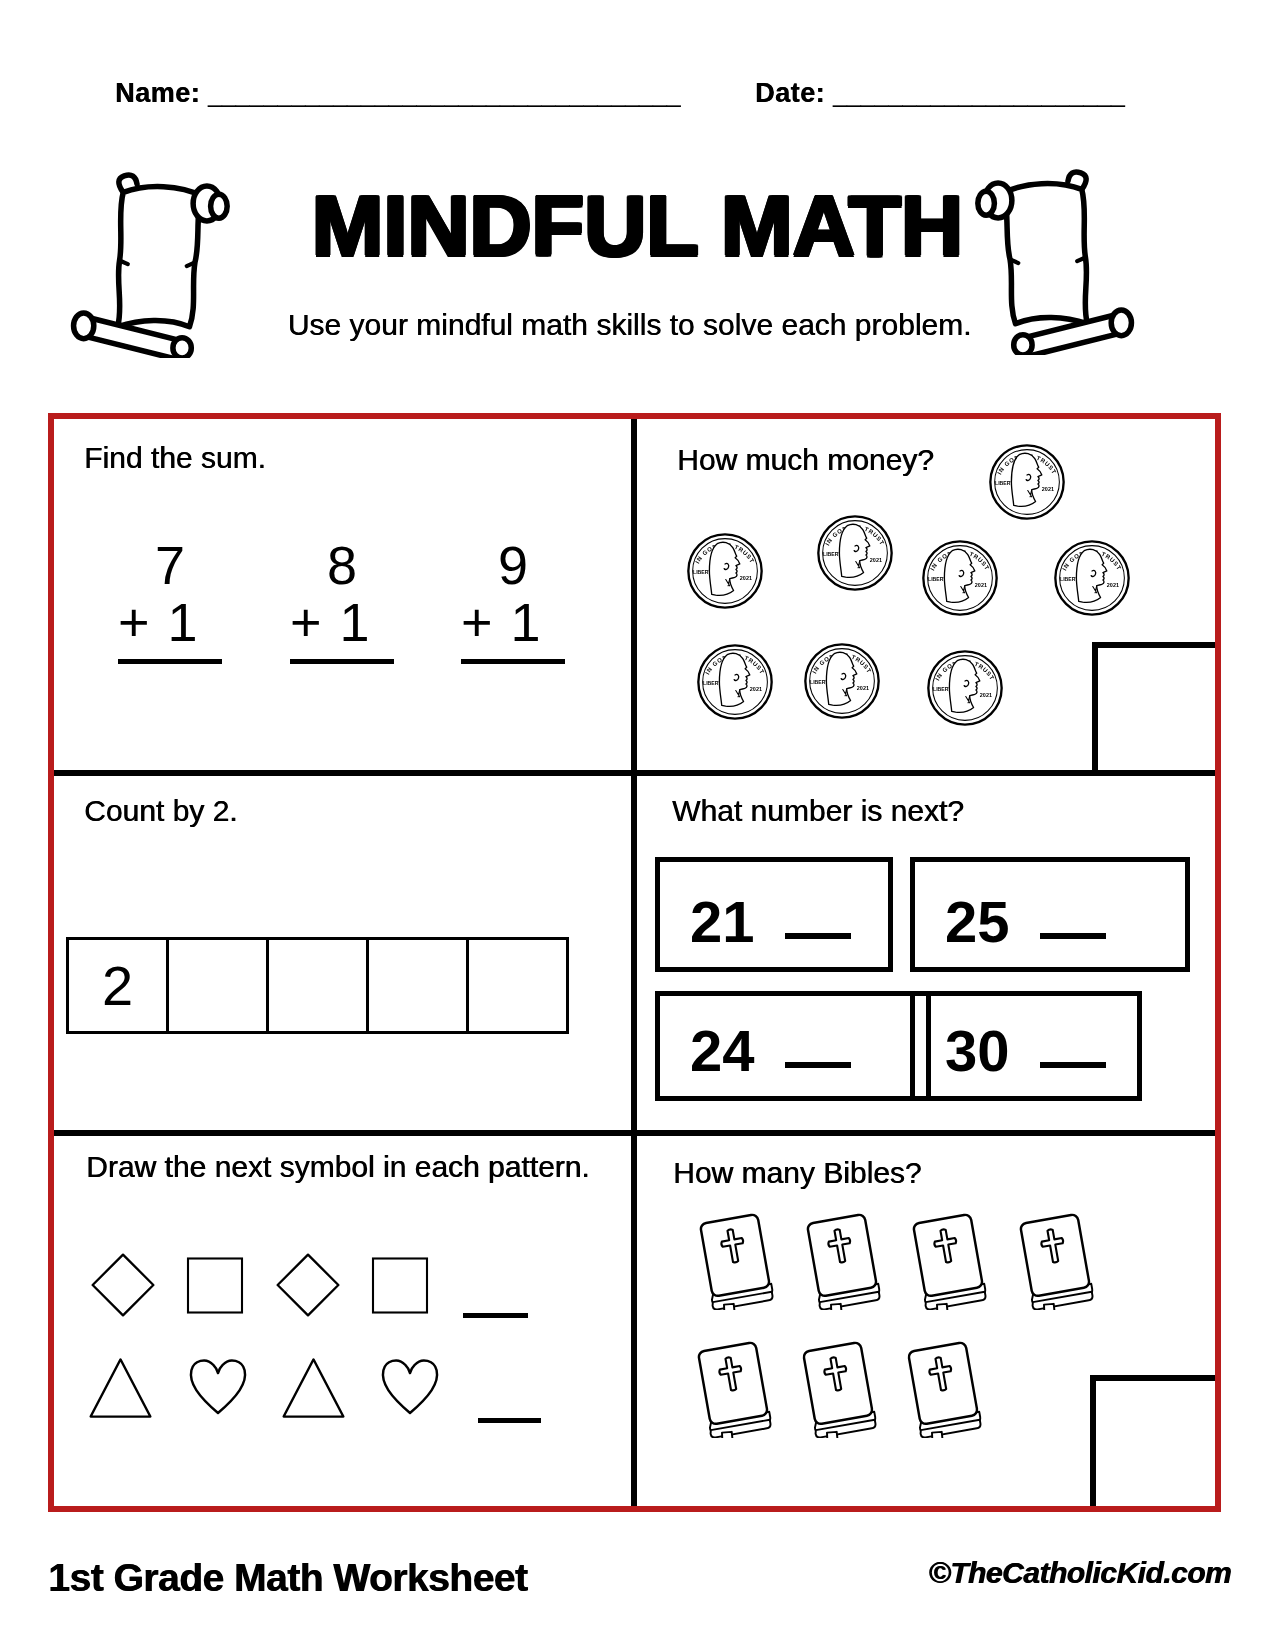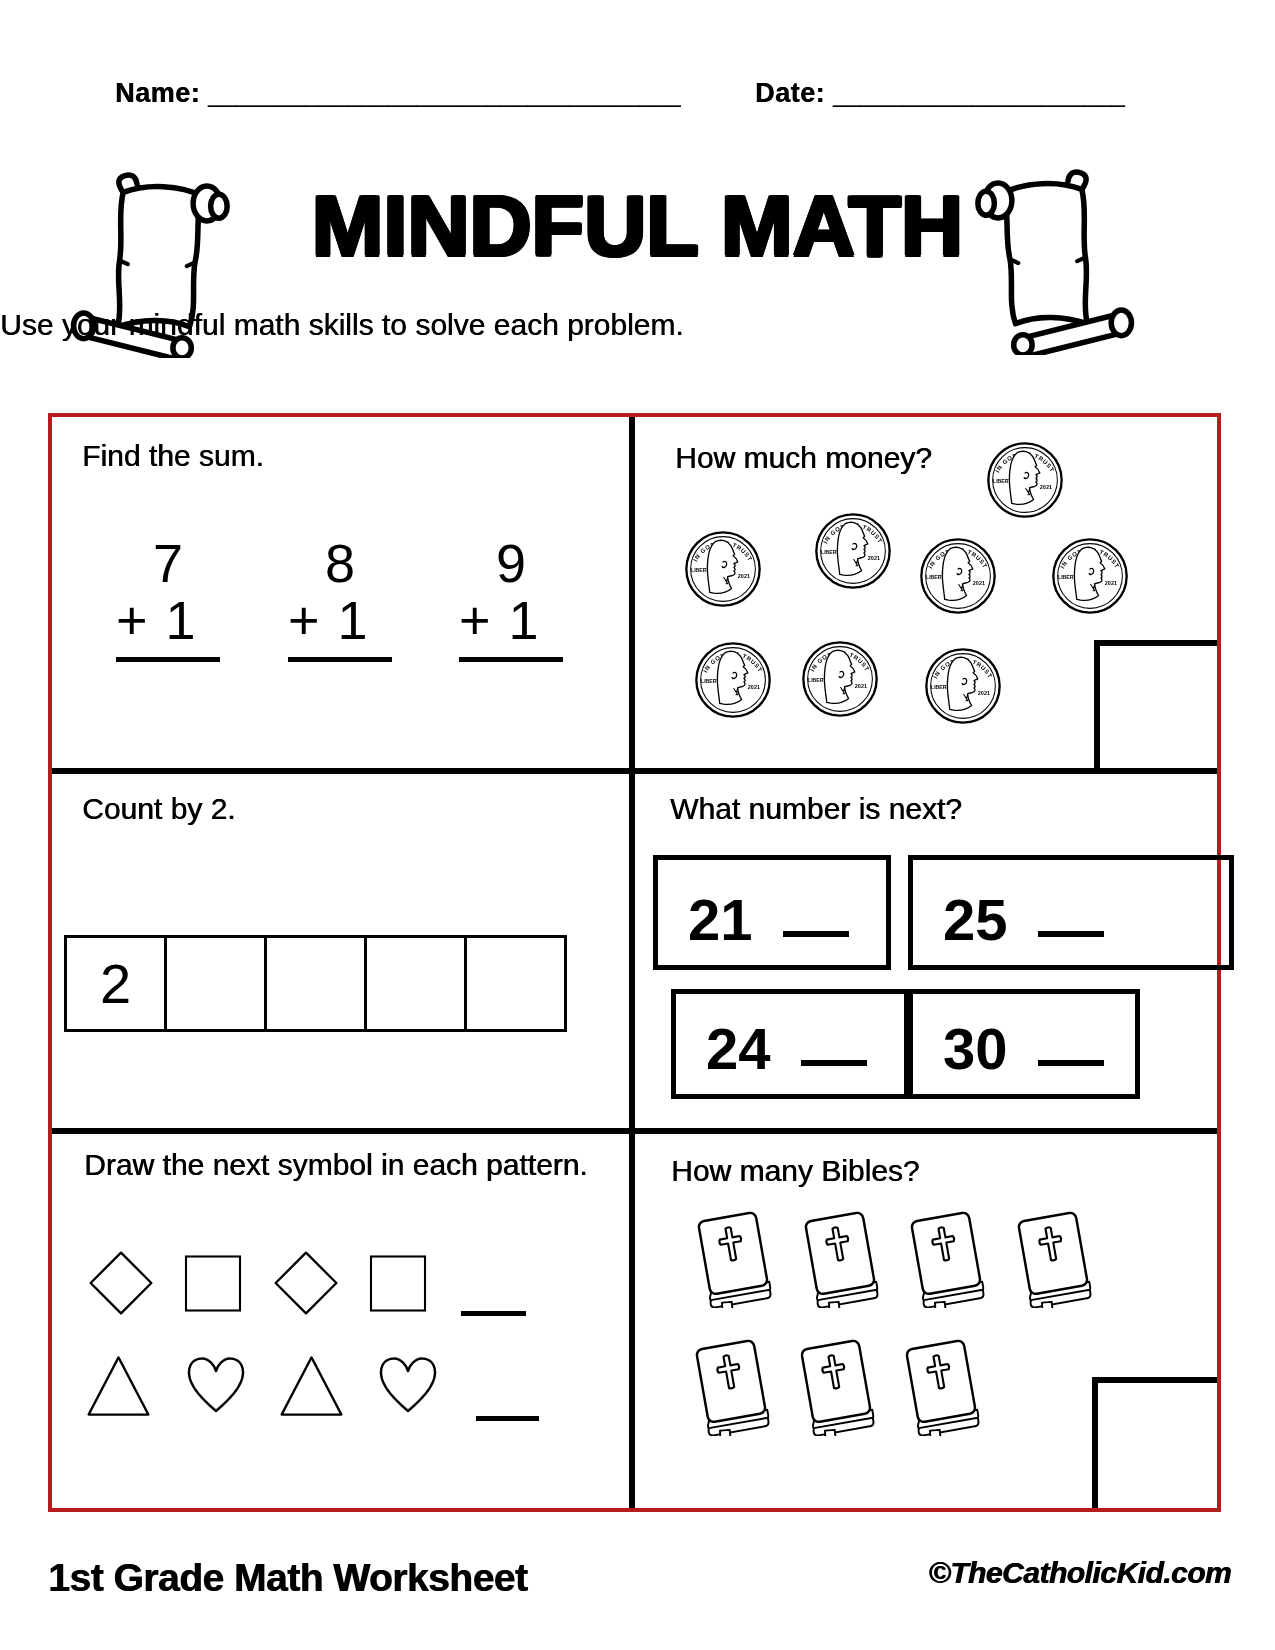--- a/index.html
+++ b/index.html
@@ -24,27 +24,27 @@
   #scroll-left  { left:62px;  top:163px; }
   #scroll-right { left:958px; top:160px; transform:scaleX(-1); }
   .main-title {
     position:absolute; left:0; right:0; top:176px;
     text-align:center; font-size:86px; font-weight:bold; letter-spacing:0;
     text-shadow:2px 0 #000,-2px 0 #000,0 1.5px #000,0 -1.5px #000,
                 1.5px 1.5px #000,-1.5px -1.5px #000,1.5px -1.5px #000,-1.5px 1.5px #000;
   }
   .subtitle {
     position:absolute; left:0; right:16px; top:308px;
-    text-align:left; font-size:30px; text-shadow:.5px 0 #000;
+    text-align:center; font-size:30px; text-shadow:.5px 0 #000;
   }
 
   
   .grid {
     position:absolute; left:48px; top:413px; width:1173px; height:1099px;
-    border:4px solid #b91c1c;
+    border:6px solid #b91c1c;
     display:grid; grid-template-columns:583px 1fr; grid-template-rows:357px 360px 1fr;
   }
   .cell { position:relative; }
   .b-r { border-right:6px solid #000; }
   .b-b { border-bottom:6px solid #000; }
   .q-title { position:absolute; font-size:30px; text-shadow:.6px 0 #000; white-space:nowrap; }
 
   
   .addition { position:absolute; top:118px; width:104px; font-size:54px; line-height:1.06;
               border-bottom:5px solid #000; padding-bottom:8px; }
@@ -218,25 +218,25 @@
       <div class="count-cell"></div>
     </div>
   </div>
 
   <div class="cell b-b">
     <div class="q-title" style="left:35px;top:18px">What number is next?</div>
     <div class="num-box" style="left:18px;top:81px;width:238px;height:115px">
         <span class="num">21</span>
         <span class="blank"></span>
       </div>
-    <div class="num-box" style="left:273px;top:81px;width:326px;height:115px">
+    <div class="num-box" style="left:273px;top:81px;width:280px;height:115px">
         <span class="num">25</span>
         <span class="blank"></span>
       </div>
-    <div class="num-box" style="left:36px;top:215px;width:238px;height:110px">
+    <div class="num-box" style="left:18px;top:215px;width:276px;height:110px">
         <span class="num">24</span>
         <span class="blank"></span>
       </div>
     <div class="num-box" style="left:273px;top:215px;width:232px;height:110px">
         <span class="num">30</span>
         <span class="blank"></span>
       </div>
   </div>
 
   <div class="cell b-r">

